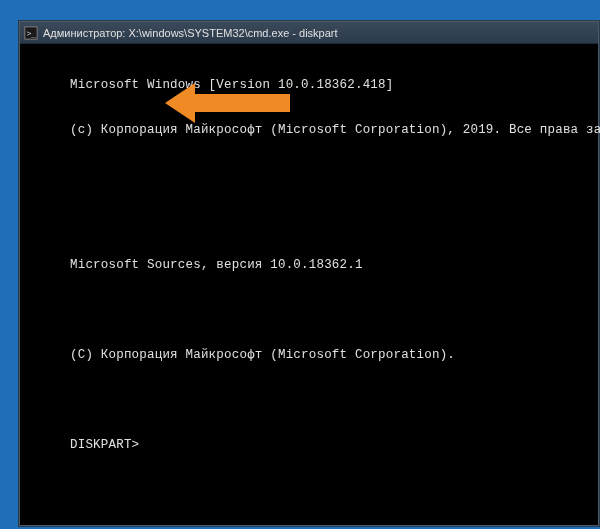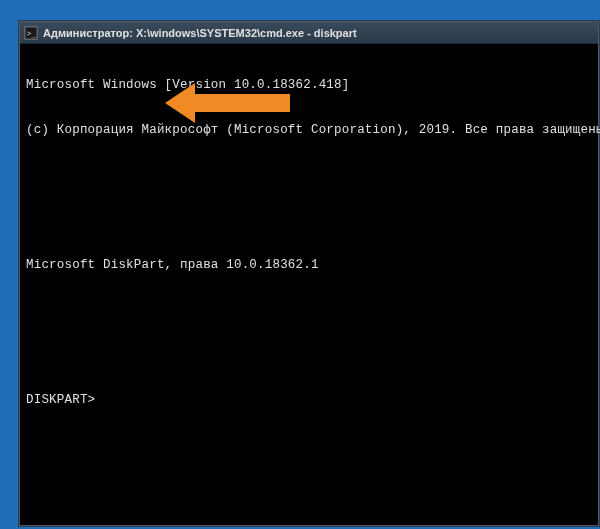--- a/index.html
+++ b/index.html
@@ -34,30 +34,30 @@
     }
     .titlebar .icon {
       width: 14px;
       height: 14px;
       margin-right: 5px;
       display: inline-flex;
       align-items: center;
       justify-content: center;
     }
     .titlebar .icon svg { width: 14px; height: 14px; }
-    .titlebar .title { white-space: nowrap; overflow: hidden; font-weight: bold; }
+    .titlebar .title { white-space: nowrap; overflow: hidden; }
     .terminal {
       padding: 4px 6px;
       color: #e0e0e0;
       font-size: 12.5px;
       line-height: 15px;
       letter-spacing: 0.2px;
       white-space: pre;
     }
-    .terminal .line { display: block; }
+    .terminal .line { display: block; margin-left: 44px; }
     .blank { height: 15px; }
     .arrow {
       position: absolute;
       left: 165px;
       top: 78px;
       pointer-events: none;
     }
     .arrow svg { display: block; }
   </style>
 </head>
@@ -71,22 +71,23 @@
         <text x="3" y="11" font-size="9" fill="#ccc" font-family="monospace">&gt;_</text>
       </svg>
     </span>
     <span class="title">Администратор: X:\windows\SYSTEM32\cmd.exe - diskpart</span>
   </div>
   <div class="terminal">
     <span class="line">Microsoft Windows [Version 10.0.18362.418]</span>
     <span class="line">(c) Корпорация Майкрософт (Microsoft Corporation), 2019. Все права защищены.</span>
     <div class="blank"></div>
     <div class="blank"></div>
-    <span class="line">Microsoft DiskPart, права 10.0.18362.1</span>
+    <span class="line">Microsoft Sources, версия 10.0.18362.1</span>
     <div class="blank"></div>
+    <span class="line">(C) Корпорация Майкрософт (Microsoft Corporation).</span>
     <div class="blank"></div>
     <span class="line">DISKPART&gt;</span>
   </div>
 </div>
 
 <div class="arrow">
   <svg width="130" height="50" viewBox="0 0 130 50">
     <g fill="#f08a24">
       <polygon points="0,25 30,5 30,16 125,16 125,34 30,34 30,45"></polygon>
     </g>

